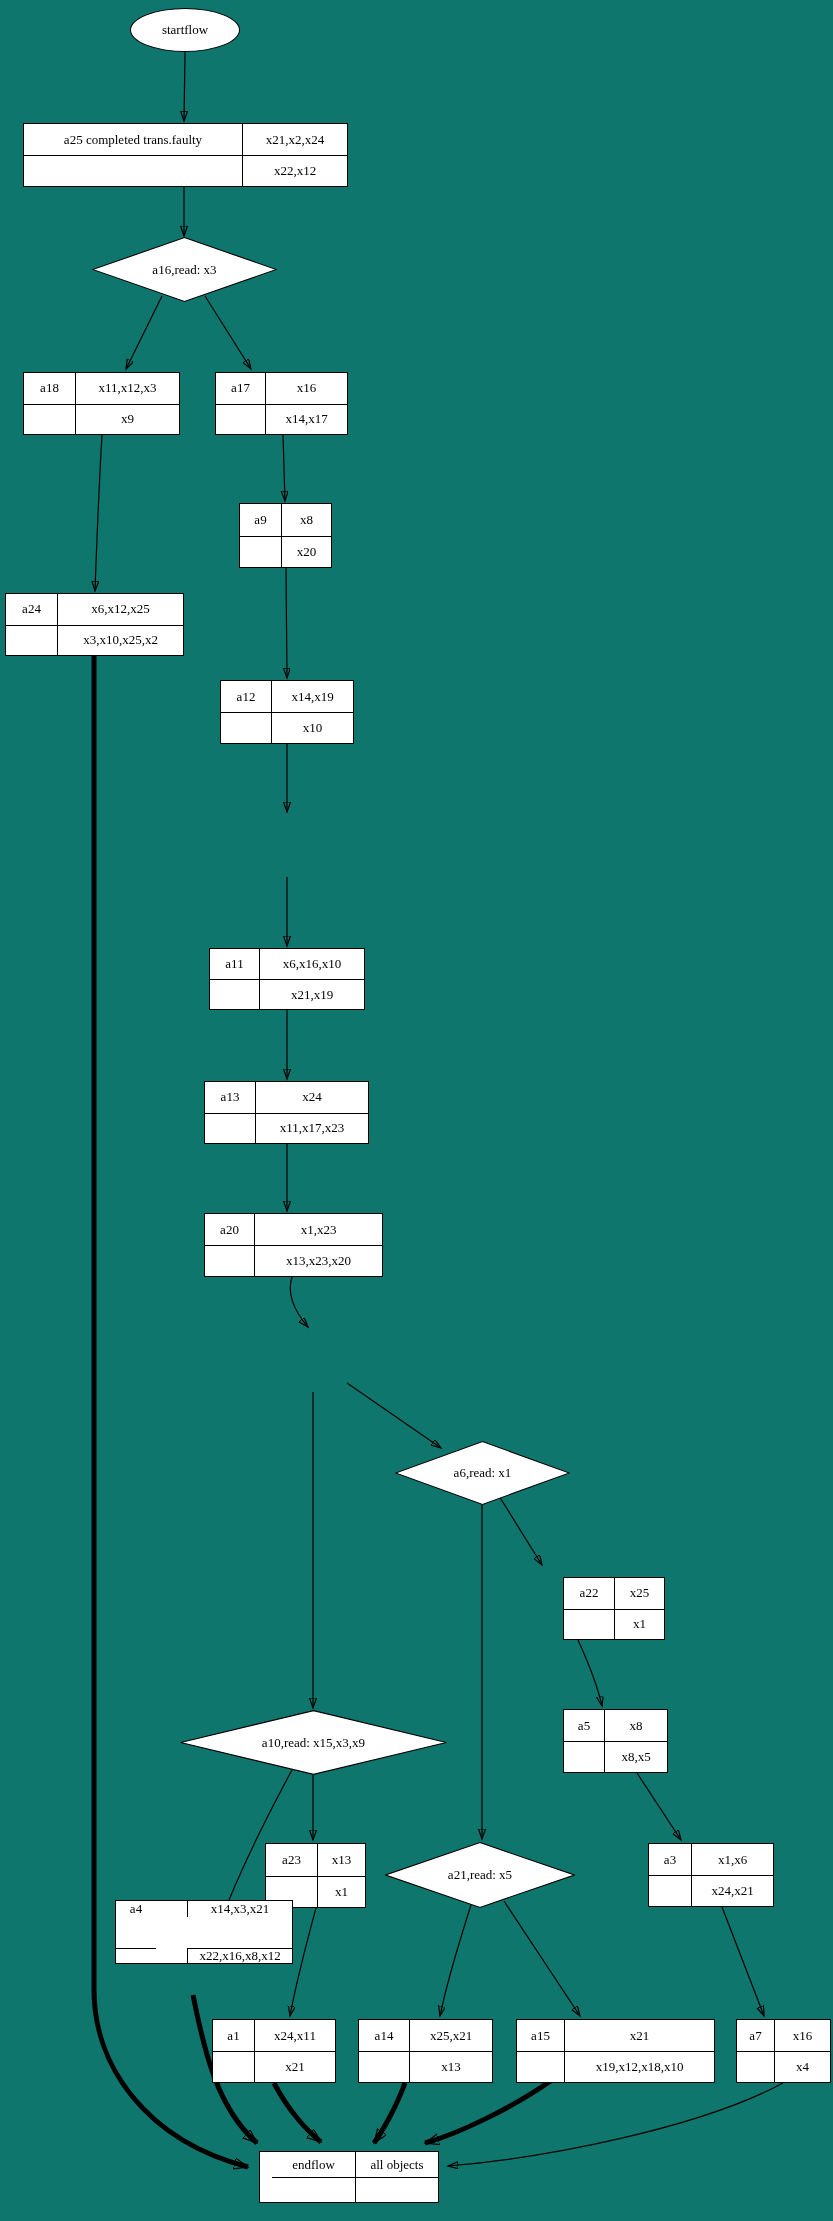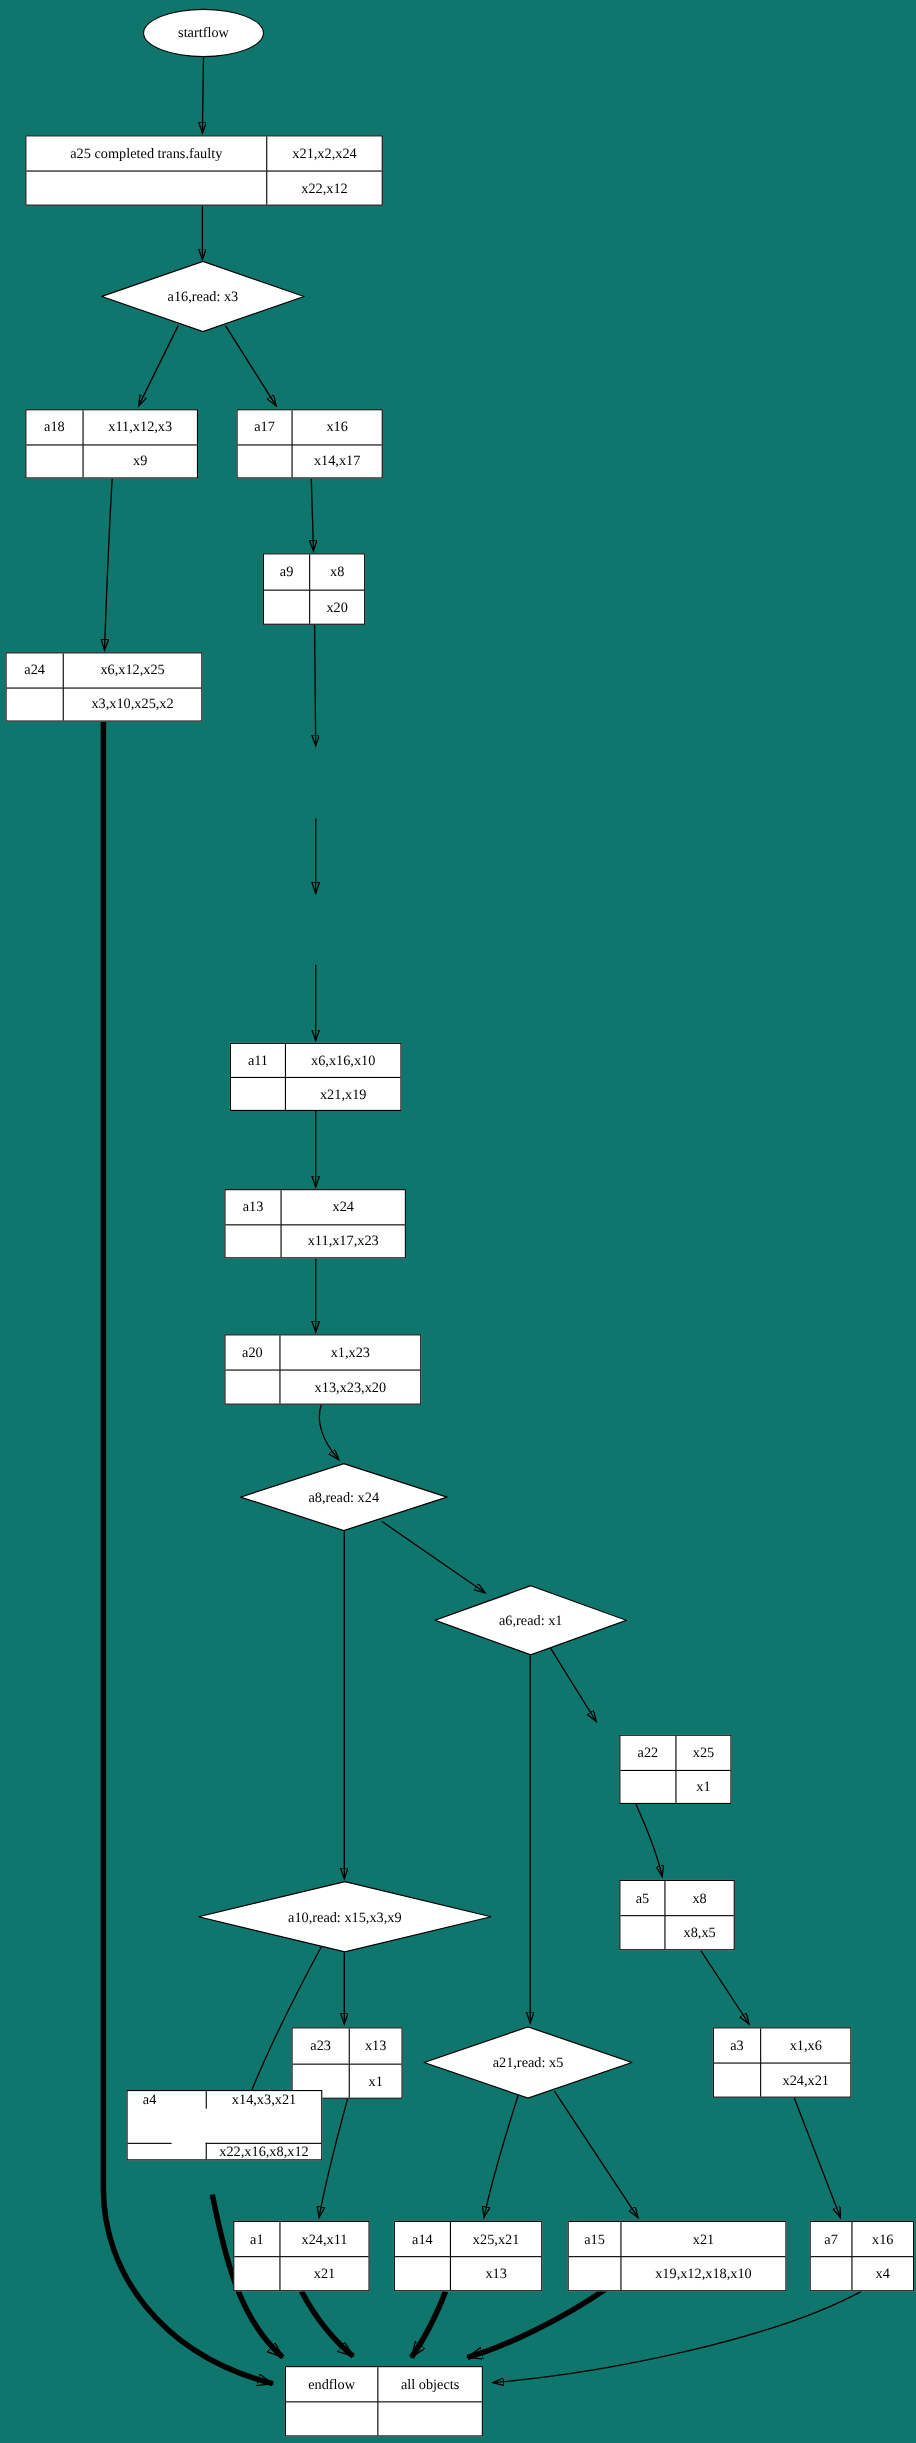--- a/index.html
+++ b/index.html
@@ -114,20 +114,26 @@
     <div class="c vr rb">x20</div>
   </div>
 
   <div class="node" style="left:5px;top:593px;width:179px;height:63px;grid-template-columns:51px 1fr;">
     <div class="c">a24</div>
     <div class="c vr">x6,x12,x25</div>
     <div class="c rb"></div>
     <div class="c vr rb">x3,x10,x25,x2</div>
   </div>
 
+  <div class="node" style="left:220px;top:680px;width:134px;height:64px;grid-template-columns:50px 1fr;">
+    <div class="c">a12</div>
+    <div class="c vr">x14,x19</div>
+    <div class="c rb"></div>
+    <div class="c vr rb">x10</div>
+  </div>
 
 
   <div class="node" style="left:209px;top:948px;width:156px;height:62px;grid-template-columns:49px 1fr;">
     <div class="c">a11</div>
     <div class="c vr">x6,x16,x10</div>
     <div class="c rb"></div>
     <div class="c vr rb">x21,x19</div>
   </div>
 
   <div class="node" style="left:204px;top:1081px;width:165px;height:63px;grid-template-columns:50px 1fr;">
@@ -137,26 +143,20 @@
     <div class="c vr rb">x11,x17,x23</div>
   </div>
 
   <div class="node" style="left:204px;top:1213px;width:179px;height:64px;grid-template-columns:49px 1fr;">
     <div class="c">a20</div>
     <div class="c vr">x1,x23</div>
     <div class="c rb"></div>
     <div class="c vr rb">x13,x23,x20</div>
   </div>
 
-  <div class="diamond" style="left:218px;top:1330px;width:189px;height:62px;">
-    <svg width="189" height="62" viewBox="0 0 189 62">
-        <polygon points="94.5,0.6 188.4,31 94.5,61.4 0.6,31"></polygon>
-      </svg>
-    <span class="dlabel">a8,read: x24</span>
-  </div>
 
   <div class="diamond" style="left:395px;top:1441px;width:175px;height:64px;">
     <svg width="175" height="64" viewBox="0 0 175 64">
         <polygon points="87.5,0.6 174.4,32 87.5,63.4 0.6,32"></polygon>
       </svg>
     <span class="dlabel">a6,read: x1</span>
   </div>
 
   <div class="node" style="left:519px;top:1577px;width:102px;height:63px;grid-template-columns:50px 1fr;margin-left:44px;">
     <div class="c">a22</div>
@@ -228,20 +228,20 @@
     <div class="c vr rb">x19,x12,x18,x10</div>
   </div>
 
   <div class="node" style="left:736px;top:2019px;width:95px;height:64px;grid-template-columns:37px 1fr;">
     <div class="c">a7</div>
     <div class="c vr">x16</div>
     <div class="c rb"></div>
     <div class="c vr rb">x4</div>
   </div>
 
-  <div class="node" style="left:259px;top:2151px;width:180px;height:64px;grid-template-columns:83px 1fr;">
+  <div class="node" style="left:259px;top:2151px;width:180px;height:52px;grid-template-columns:83px 1fr;padding-left:12px;">
     <div class="c">endflow</div>
     <div class="c vr">all objects</div>
     <div class="c rb"></div>
     <div class="c vr rb"></div>
   </div>
 
 </div>
 
 </body></html>

